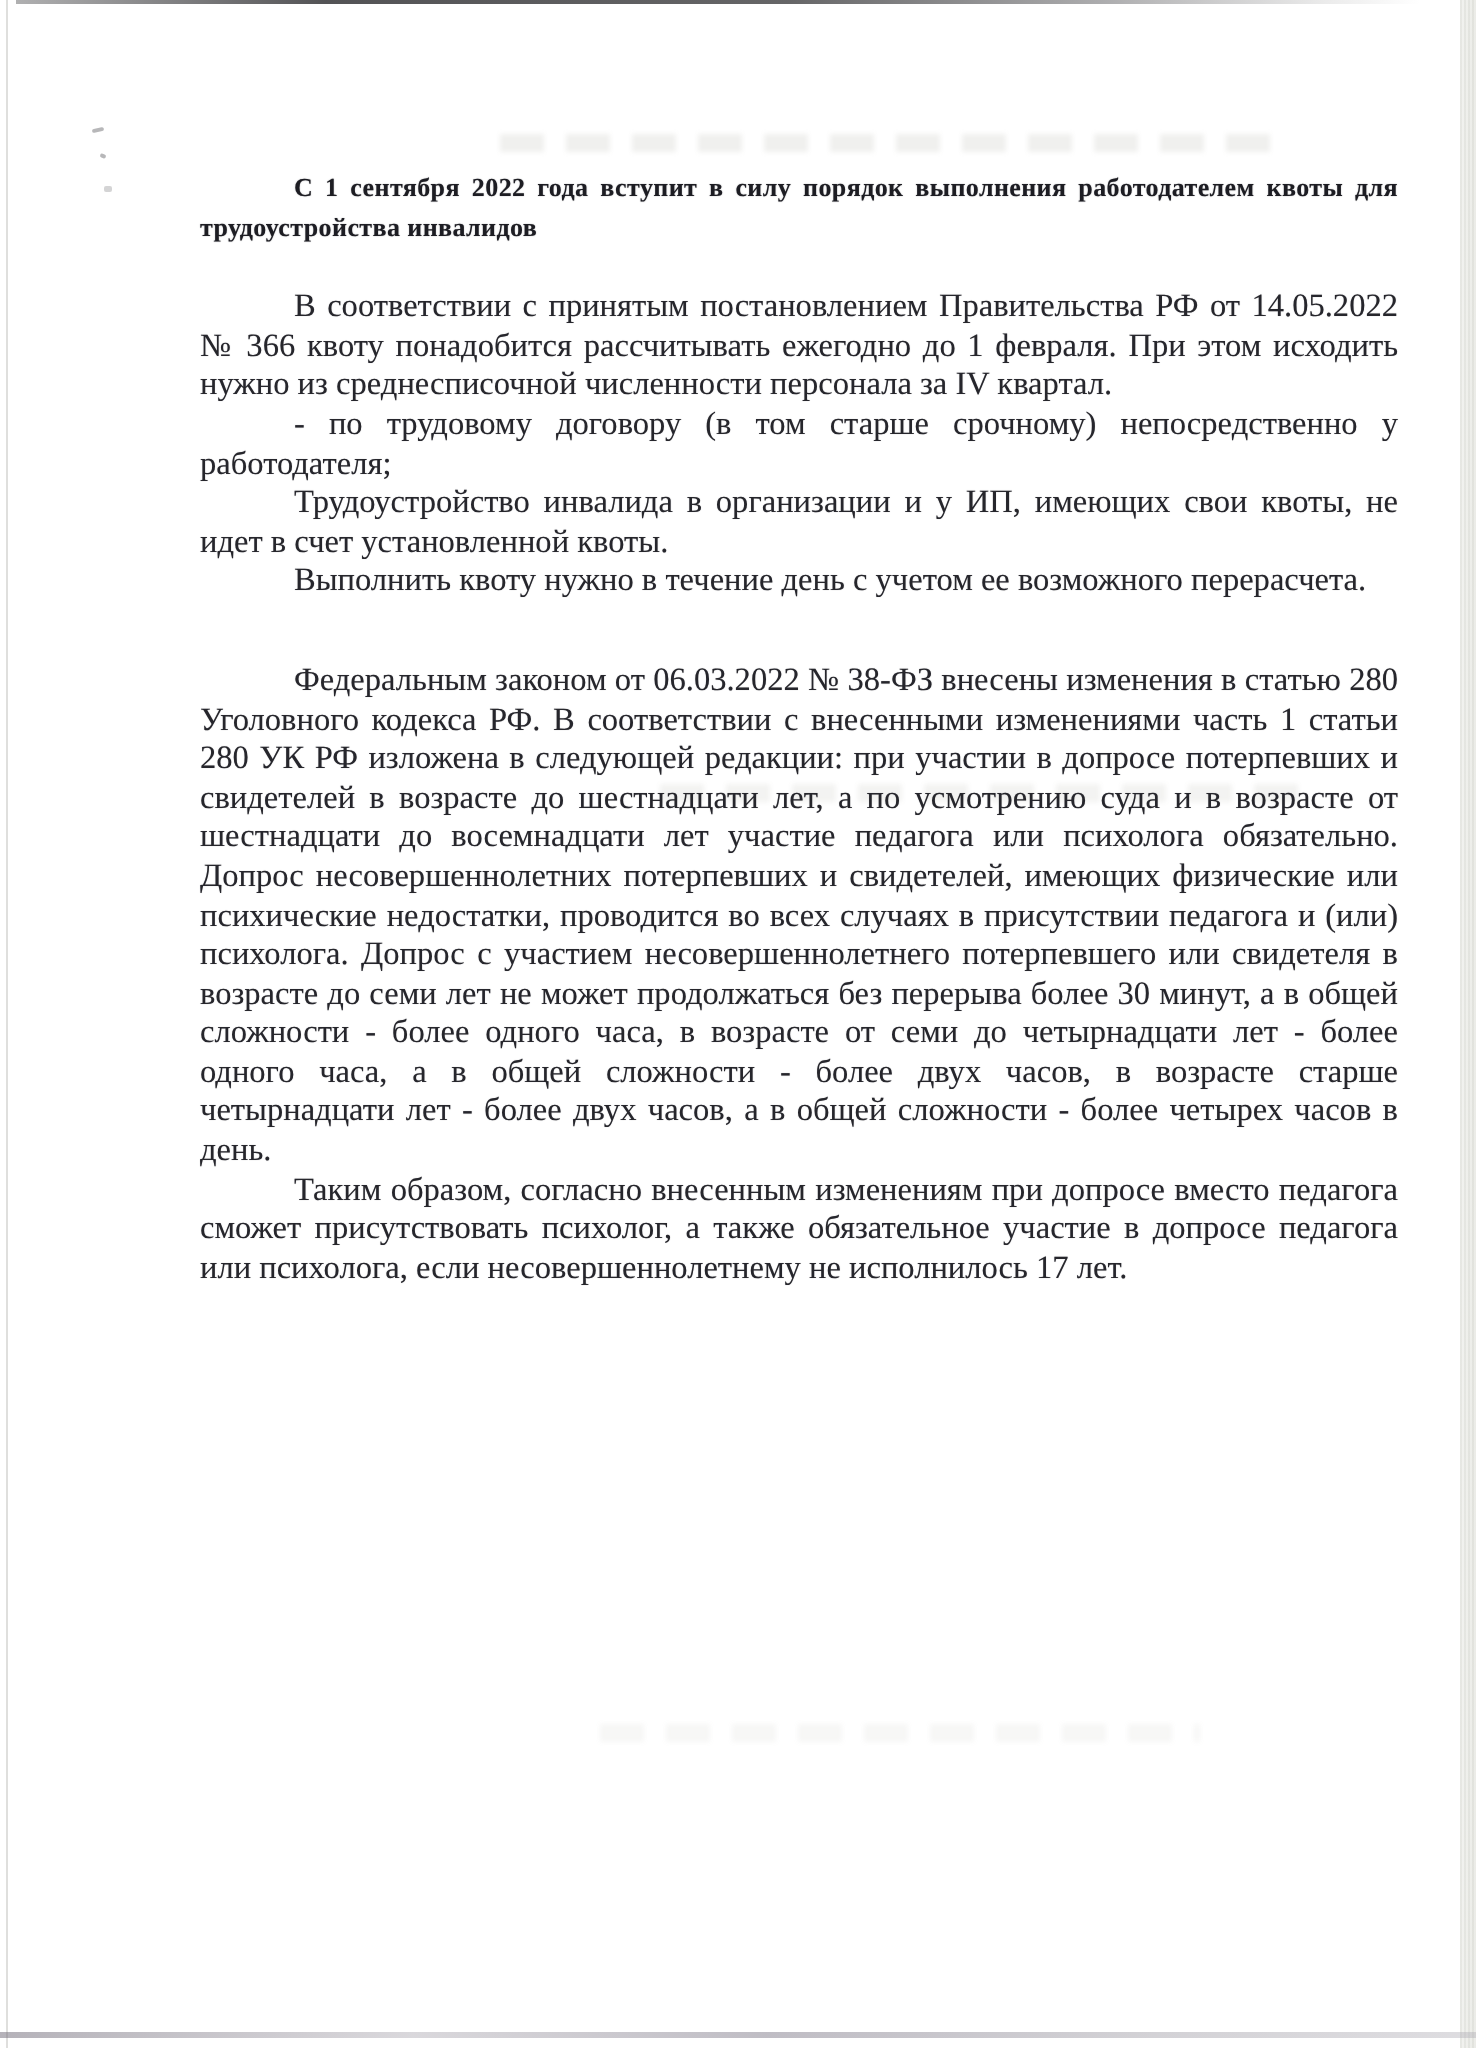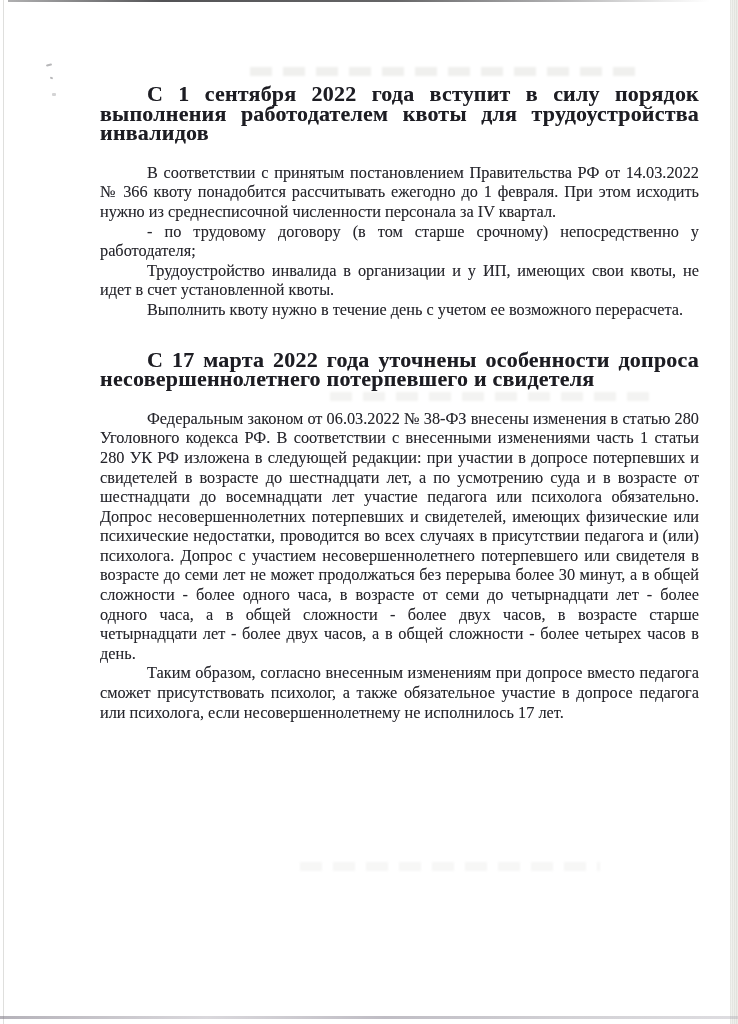--- a/index.html
+++ b/index.html
@@ -66,21 +66,21 @@
   
   .text-block{
     position:absolute;left:100px;top:84px;width:599px;
     font-size:16.3px;line-height:19.6px;
     color:#26262c;
     text-align:justify;
     text-shadow:0 0 0.5px rgba(40,40,46,0.35);
   }
   .doc-section + .doc-section{margin-top:30px;}
   .heading{
-    font-size:22px;font-weight:700;
+    font-size:13px;font-weight:700;
     color:#1d1d23;
     margin:0 0 20px 0;
     text-indent:47px;
     letter-spacing:0.2px;
     text-shadow:0 0 0.6px rgba(25,25,30,0.45);
   }
   .para{margin:0;text-indent:47px;}
 </style>
 </head>
 <body>
@@ -97,24 +97,23 @@
   <div class="speck s2"></div>
   <div class="speck s3"></div>
 
   <div class="ghost g1"></div>
   <div class="ghost g2"></div>
   <div class="ghost g3"></div>
 
   <div class="text-block">
       <section class="doc-section">
         <h2 class="heading">С 1 сентября 2022 года вступит в силу порядок выполнения работодателем квоты для трудоустройства инвалидов</h2>
-        <p class="para">В соответствии с принятым постановлением Правительства РФ от 14.03.2022 № 366 квоту понадобится рассчитывать ежегодно до 1 февраля. При этом исходить нужно из среднесписочной численности персонала за IV квартал.</p>
+        <p class="para">В соответствии с принятым постановлением Правительства РФ от 14.05.2022 № 366 квоту понадобится рассчитывать ежегодно до 1 февраля. При этом исходить нужно из среднесписочной численности персонала за IV квартал.</p>
         <p class="para">- по трудовому договору (в том старше срочному) непосредственно у работодателя;</p>
         <p class="para">Трудоустройство инвалида в организации и у ИП, имеющих свои квоты, не идет в счет установленной квоты.</p>
         <p class="para">Выполнить квоту нужно в течение день с учетом ее возможного перерасчета.</p>
       </section>
       <section class="doc-section">
-        <h2 class="heading">С 17 марта 2022 года уточнены особенности допроса несовершеннолетнего потерпевшего и свидетеля</h2>
         <p class="para">Федеральным законом от 06.03.2022 № 38-ФЗ внесены изменения в статью 280 Уголовного кодекса РФ. В соответствии с внесенными изменениями часть 1 статьи 280 УК РФ изложена в следующей редакции: при участии в допросе потерпевших и свидетелей в возрасте до шестнадцати лет, а по усмотрению суда и в возрасте от шестнадцати до восемнадцати лет участие педагога или психолога обязательно. Допрос несовершеннолетних потерпевших и свидетелей, имеющих физические или психические недостатки, проводится во всех случаях в присутствии педагога и (или) психолога. Допрос с участием несовершеннолетнего потерпевшего или свидетеля в возрасте до семи лет не может продолжаться без перерыва более 30 минут, а в общей сложности - более одного часа, в возрасте от семи до четырнадцати лет - более одного часа, а в общей сложности - более двух часов, в возрасте старше четырнадцати лет - более двух часов, а в общей сложности - более четырех часов в день.</p>
         <p class="para">Таким образом, согласно внесенным изменениям при допросе вместо педагога сможет присутствовать психолог, а также обязательное участие в допросе педагога или психолога, если несовершеннолетнему не исполнилось 17 лет.</p>
       </section>
     </div>
 </div>
 
 </body></html>

